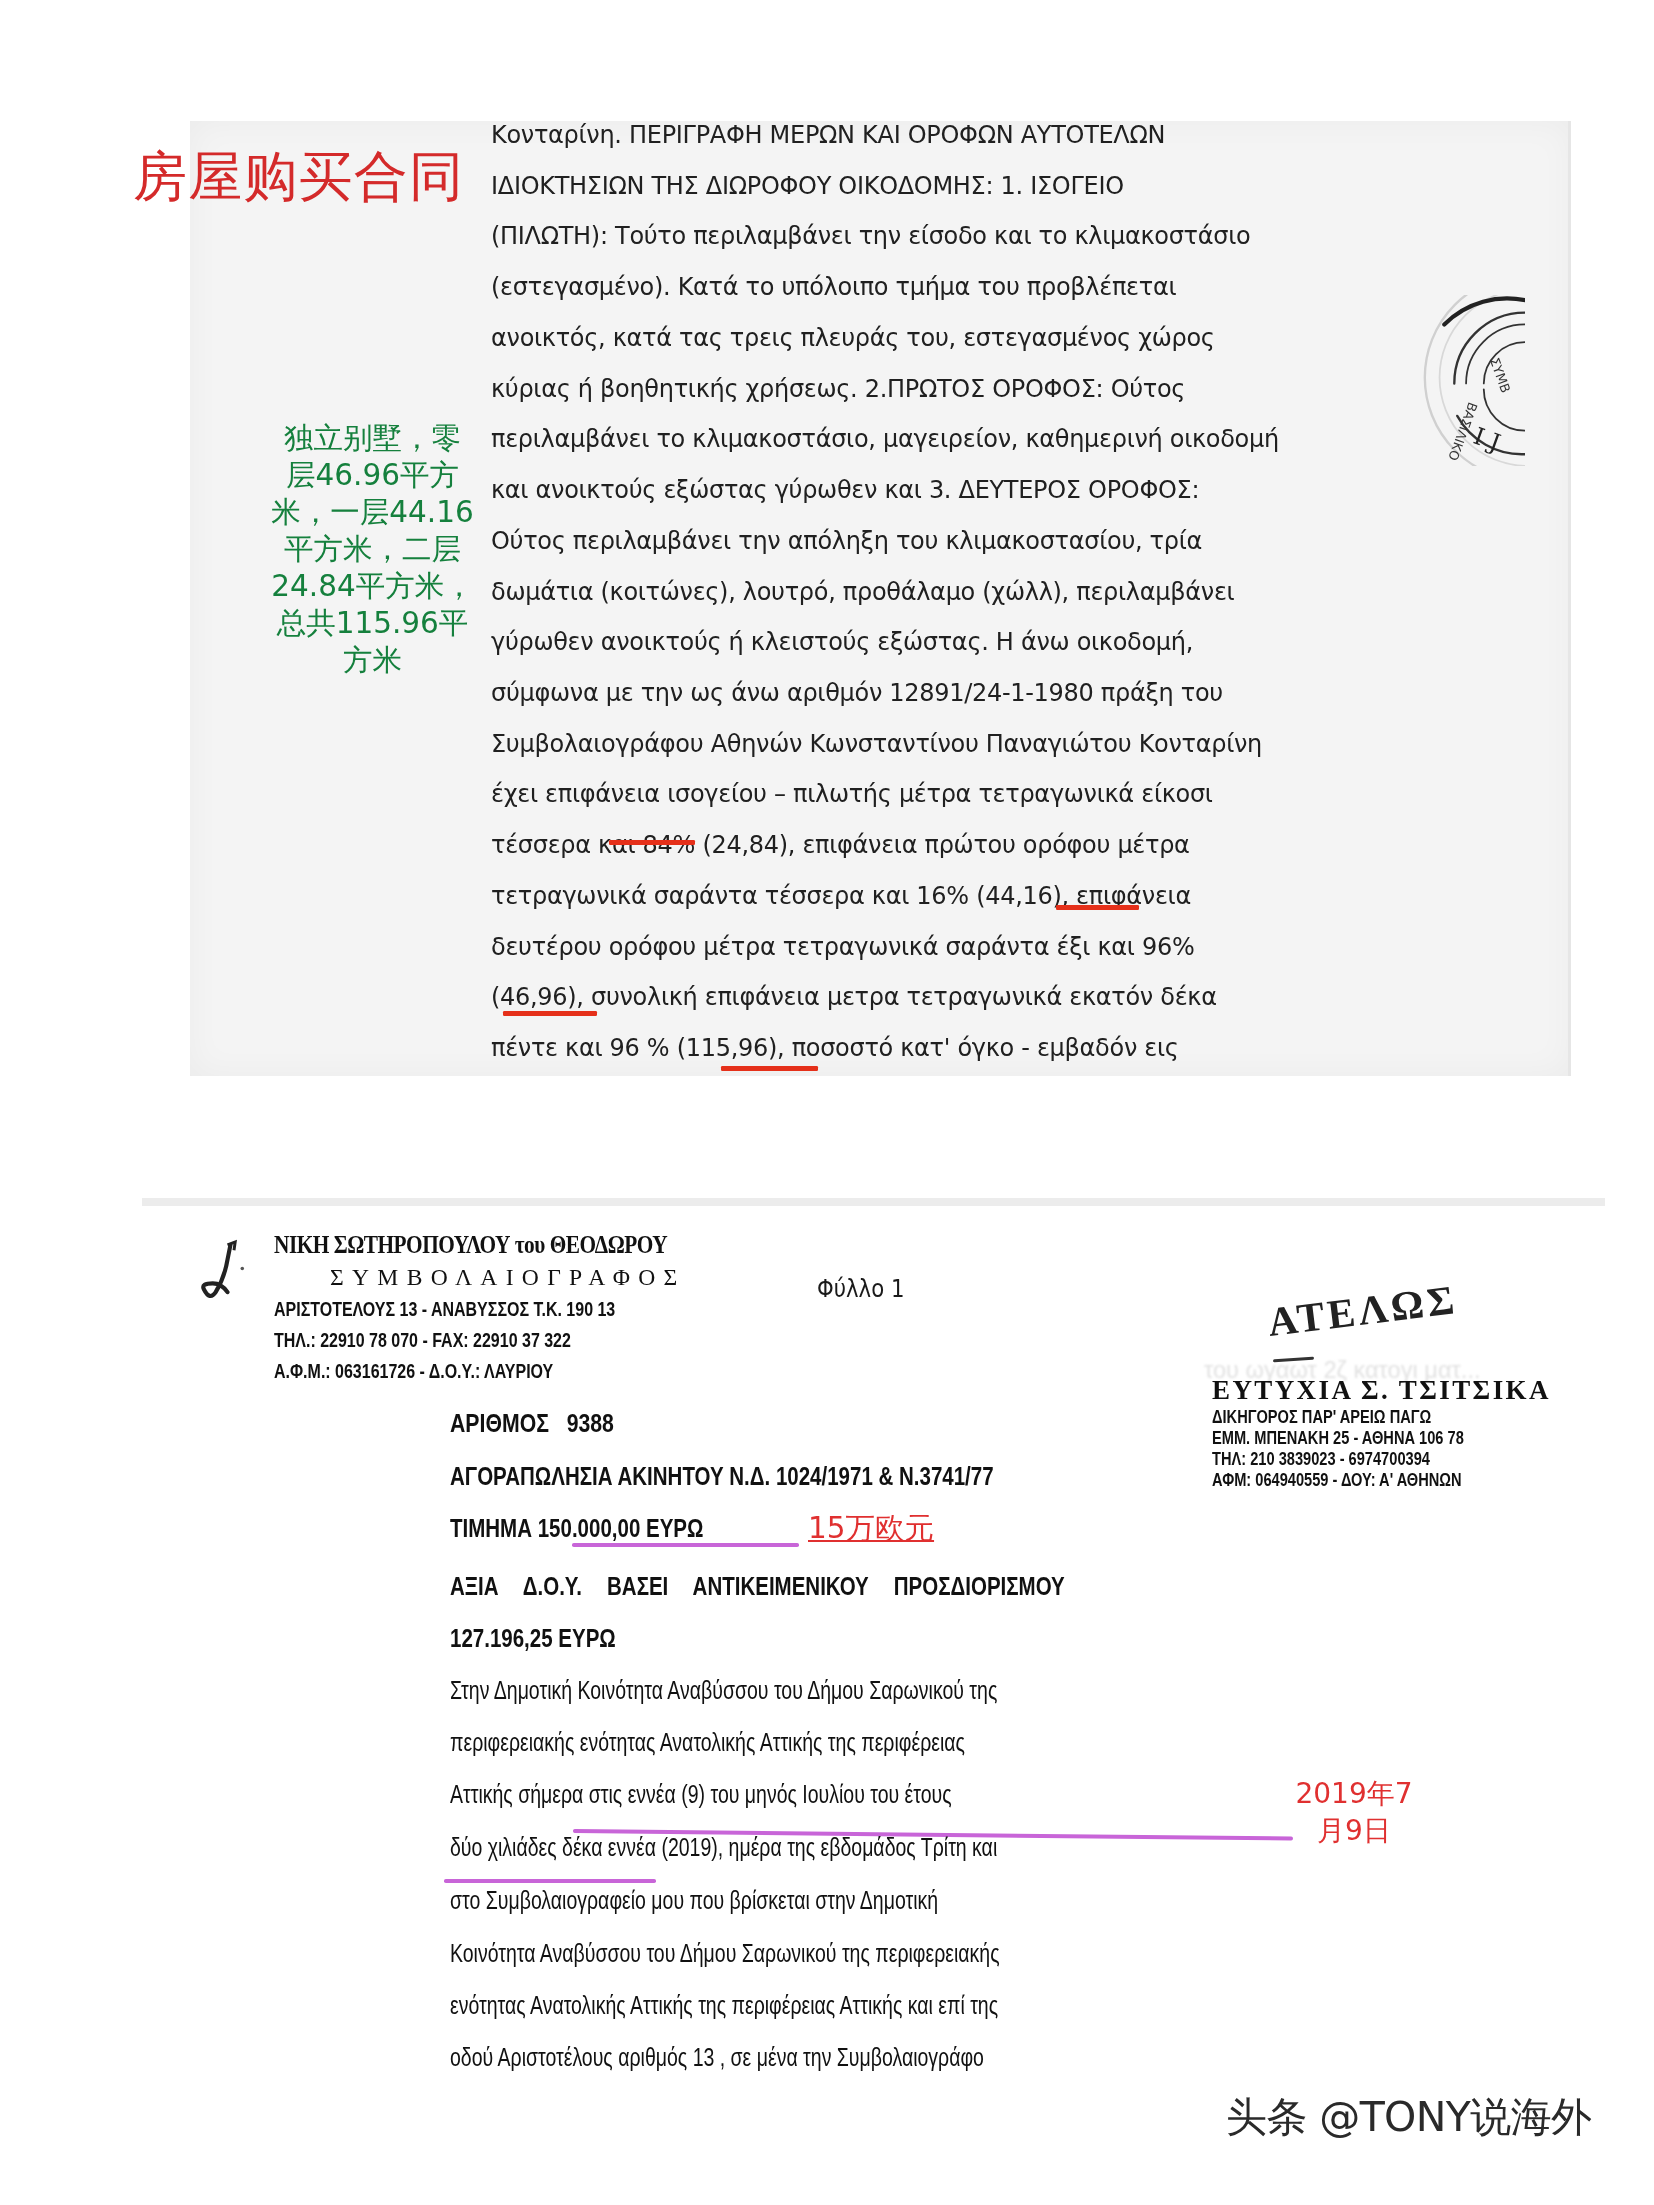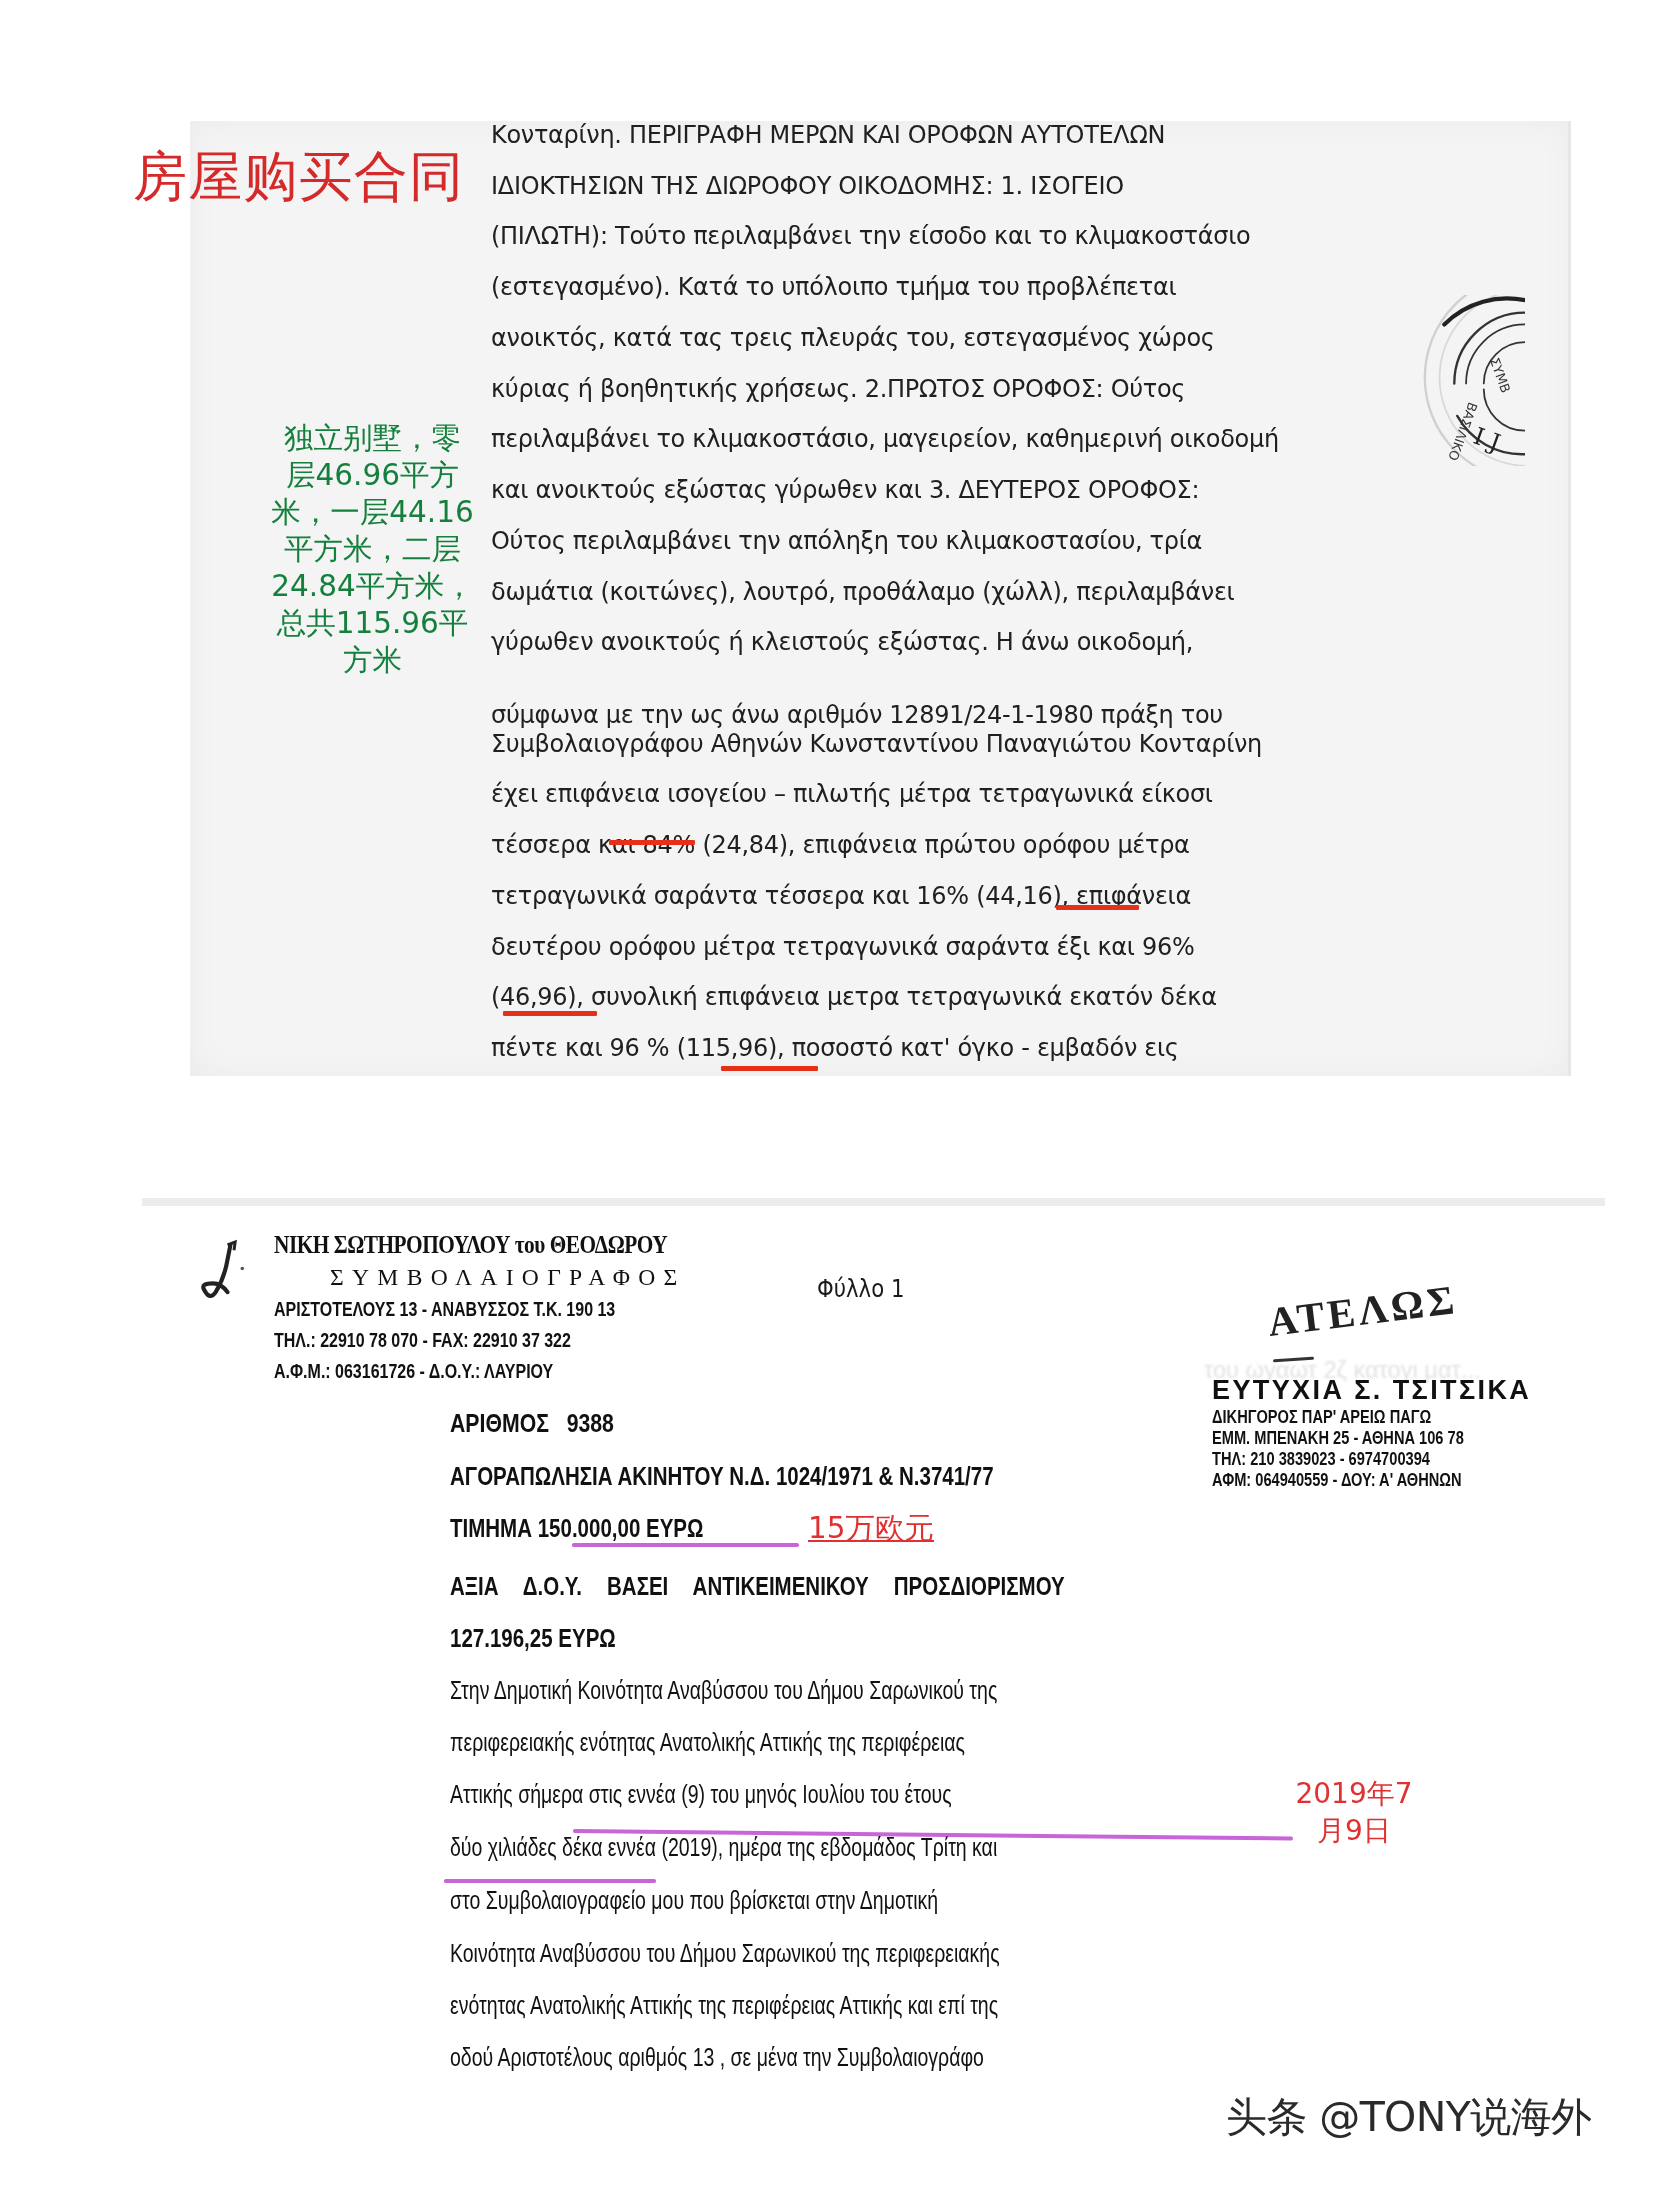--- a/index.html
+++ b/index.html
@@ -65,21 +65,21 @@
   .sheet-label { left:817px; top:1274px; font-size:25px; font-family:"DejaVu Sans", sans-serif; transform:scaleX(0.85); transform-origin:left; }
   .atelos {
     left:1271px; top:1298px; font-size:41px; font-weight:700; color:#222;
     font-family:"Liberation Serif", serif; transform:rotate(-7deg); transform-origin:left bottom;
     letter-spacing:3.5px;
   }
   .atelos-ul { left:1273px; top:1358px; width:41px; height:2.9px; background:#333; border-radius:1.8px; transform:rotate(-4deg); }
   .lawyer {
     left:1212px; top:1375px; color:#111; font-family:"Liberation Sans", sans-serif;
   }
-  .lawyer .name { font-size:27px; font-weight:700; letter-spacing:2.4px; white-space:nowrap; }
+  .lawyer .name { font-size:27px; font-weight:700; letter-spacing:2.4px; white-space:nowrap;font-family:Liberation Serif, serif; }
   .lawyer .info { font-size:18.3px; font-weight:700; white-space:nowrap; transform:scaleX(0.8); transform-origin:left; line-height:21px; }
   .doc-line {
     position:absolute; font-size:25px; white-space:nowrap; color:#111;
     font-family:"Liberation Sans", sans-serif; transform-origin:left; line-height:1;
   }
   .bold { font-weight:700; }
   .ul-pink { position:absolute; height:4.1px; background:#c865d8; border-radius:1.8px; }
   .red-ann { position:absolute; color:#e03030; font-family:"DejaVu Sans", sans-serif; font-size:28px; line-height:37px; }
   .faint {
     position:absolute; color:#e2e2e2; font-size:23.6px; white-space:nowrap;
@@ -116,21 +116,21 @@
   <div class="line" style="top:57px">ΙΔΙΟΚΤΗΣΙΩΝ ΤΗΣ ΔΙΩΡΟΦΟΥ ΟΙΚΟΔΟΜΗΣ: 1. ΙΣΟΓΕΙΟ</div>
   <div class="line" style="top:107px">(ΠΙΛΩΤΗ): Τούτο περιλαμβάνει την είσοδο και το κλιμακοστάσιο</div>
   <div class="line" style="top:158px">(εστεγασμένο). Κατά το υπόλοιπο τμήμα του προβλέπεται</div>
   <div class="line" style="top:209px">ανοικτός, κατά τας τρεις πλευράς του, εστεγασμένος χώρος</div>
   <div class="line" style="top:260px">κύριας ή βοηθητικής χρήσεως. 2.ΠΡΩΤΟΣ ΟΡΟΦΟΣ: Ούτος</div>
   <div class="line" style="top:310px">περιλαμβάνει το κλιμακοστάσιο, μαγειρείον, καθημερινή οικοδομή</div>
   <div class="line" style="top:361px">και ανοικτούς εξώστας γύρωθεν και 3. ΔΕΥΤΕΡΟΣ ΟΡΟΦΟΣ:</div>
   <div class="line" style="top:412px">Ούτος περιλαμβάνει την απόληξη του κλιμακοστασίου, τρία</div>
   <div class="line" style="top:463px">δωμάτια (κοιτώνες), λουτρό, προθάλαμο (χώλλ), περιλαμβάνει</div>
   <div class="line" style="top:513px">γύρωθεν ανοικτούς ή κλειστούς εξώστας. Η άνω οικοδομή,</div>
-  <div class="line" style="top:586px">σύμφωνα με την ως άνω αριθμόν 12891/24-1-1980 πράξη του</div>
+  <div class="line" style="top:564px">σύμφωνα με την ως άνω αριθμόν 12891/24-1-1980 πράξη του</div>
   <div class="line" style="top:615px">Συμβολαιογράφου Αθηνών Κωνσταντίνου Παναγιώτου Κονταρίνη</div>
   <div class="line" style="top:665px">έχει επιφάνεια ισογείου – πιλωτής μέτρα τετραγωνικά είκοσι</div>
   <div class="line" style="top:716px">τέσσερα και 84% (24,84), επιφάνεια πρώτου ορόφου μέτρα</div>
   <div class="line" style="top:767px">τετραγωνικά σαράντα τέσσερα και 16% (44,16), επιφάνεια</div>
   <div class="line" style="top:818px">δευτέρου ορόφου μέτρα τετραγωνικά σαράντα έξι και 96%</div>
   <div class="line" style="top:868px">(46,96), συνολική επιφάνεια μετρα τετραγωνικά εκατόν δέκα</div>
   <div class="line" style="top:919px">πέντε και 96 % (115,96), ποσοστό κατ' όγκο - εμβαδόν εις</div>
 </div>
 
 <div class="ul-red" style="left:609px; top:840px; width:86px;"></div>

